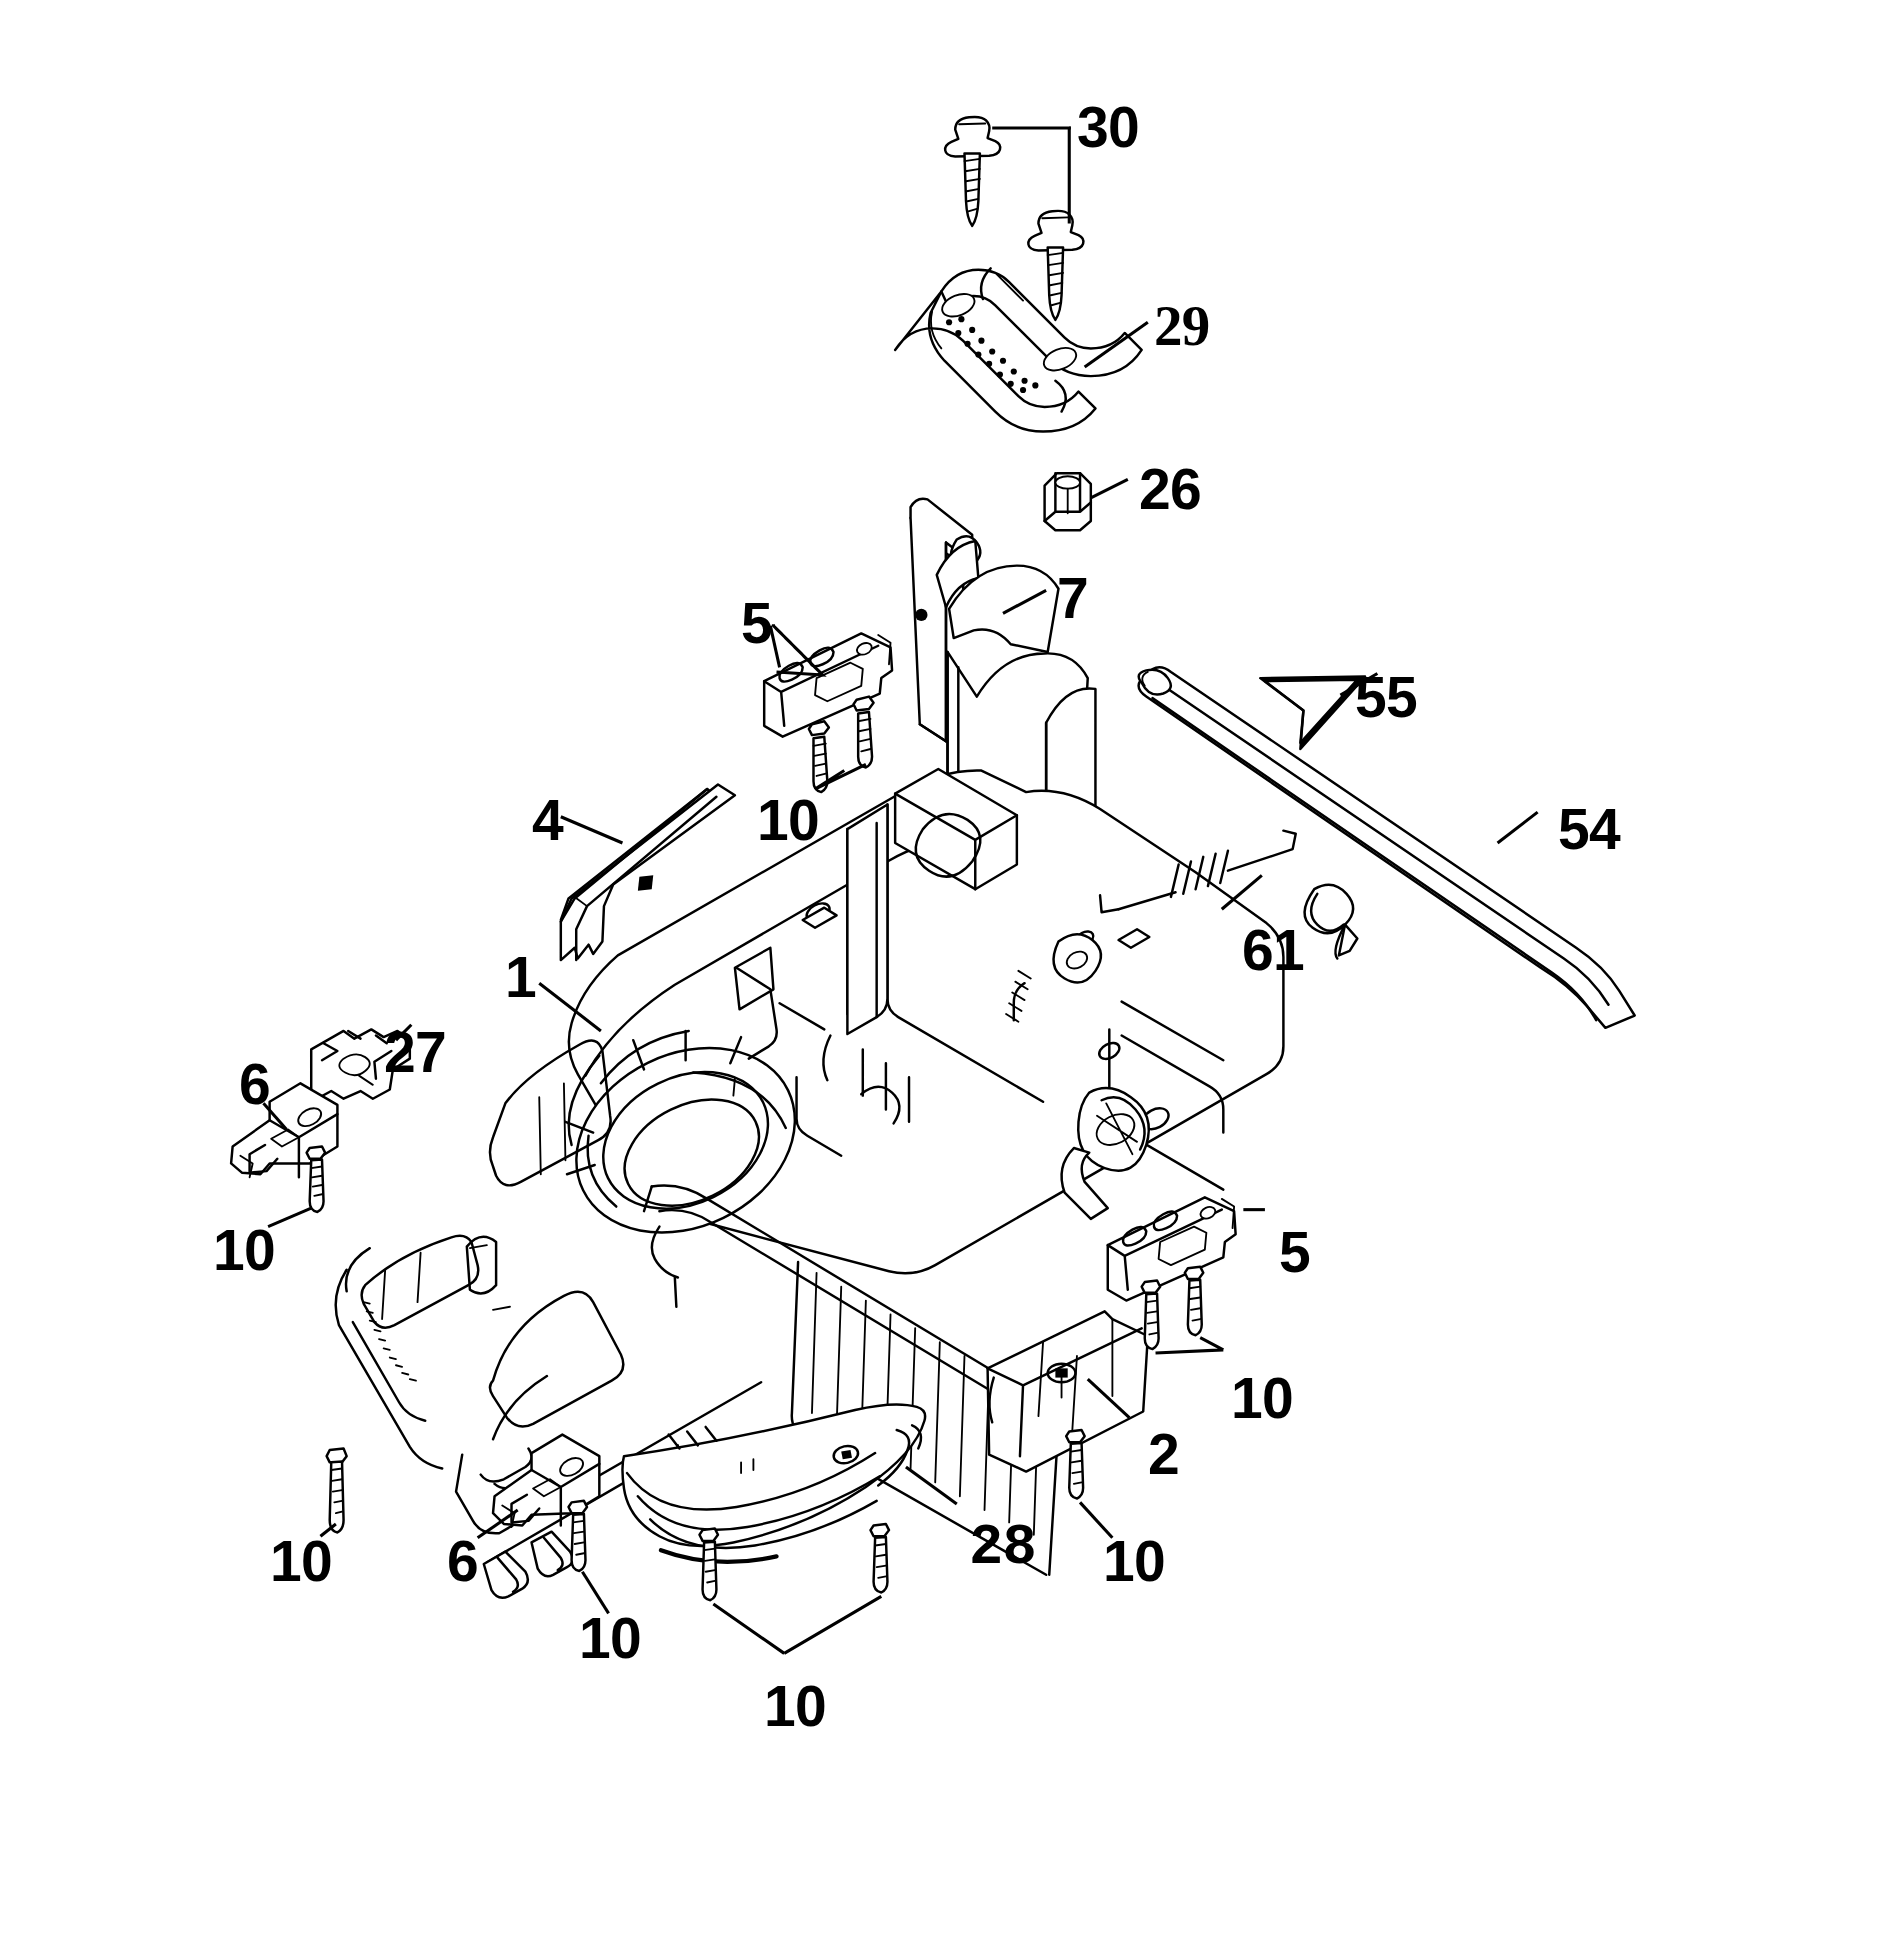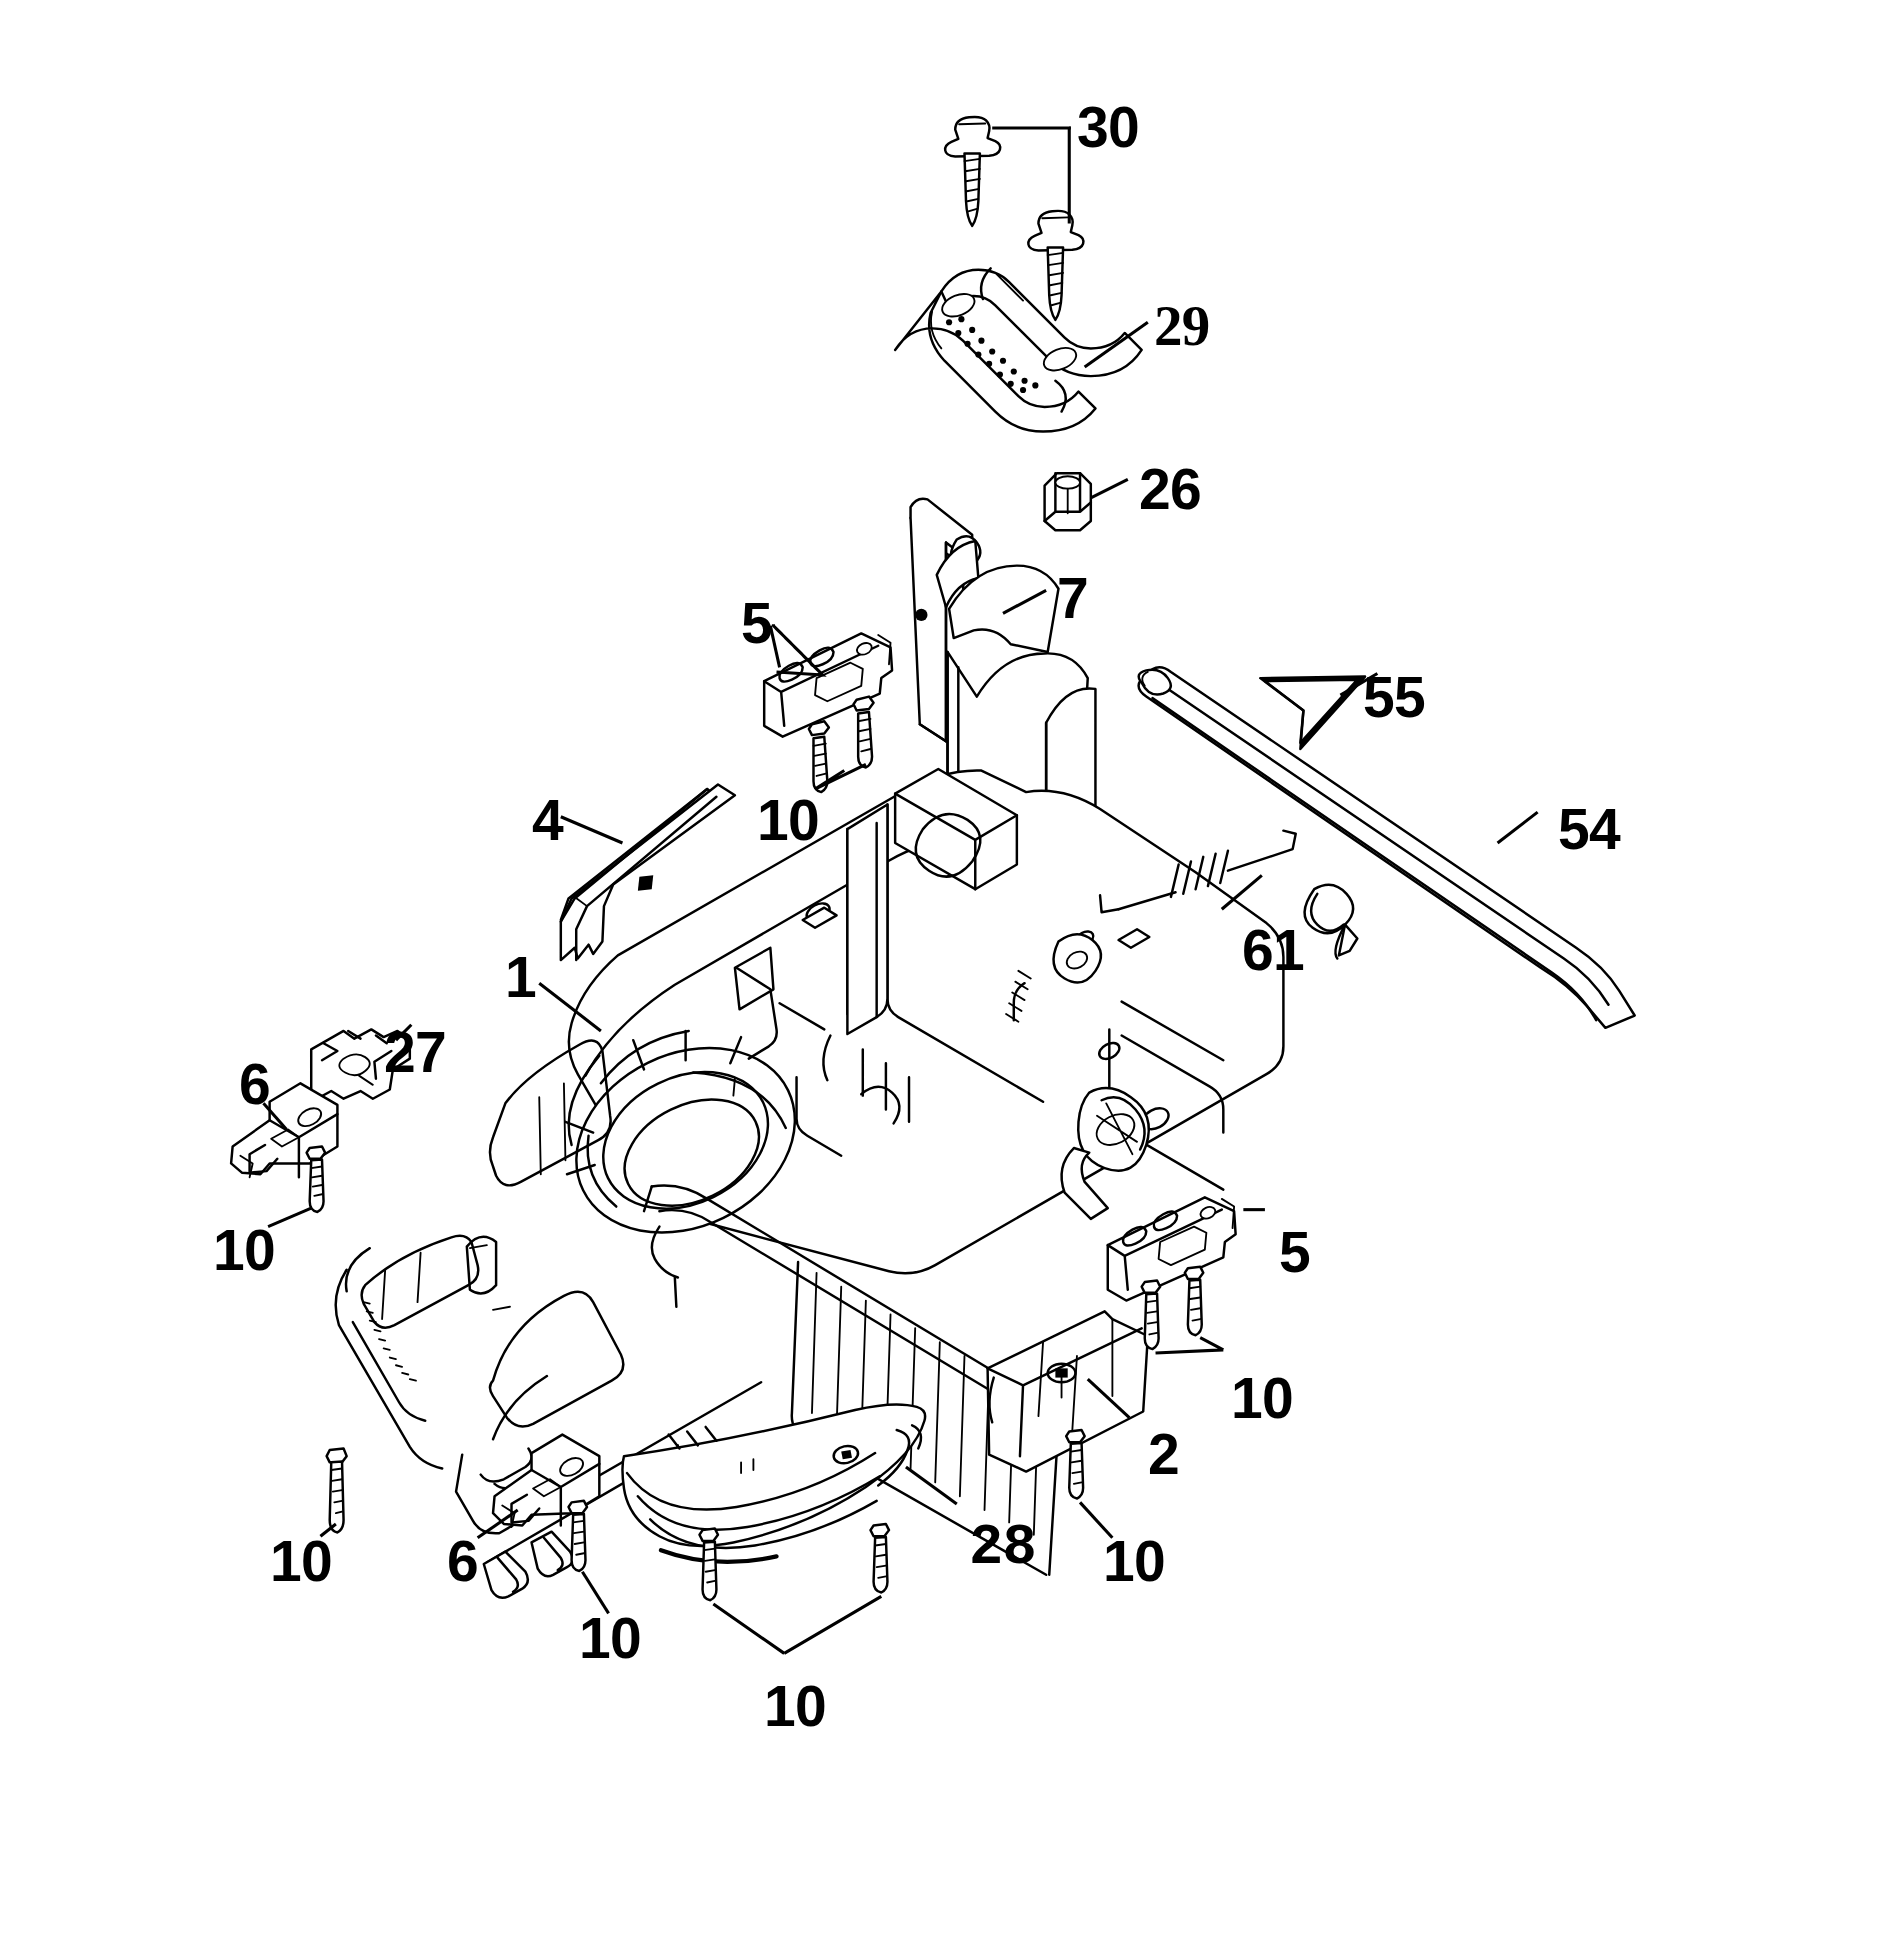--- a/index.html
+++ b/index.html
@@ -434,21 +434,21 @@
     </g>
     <path class="ln-lead" d="M1740 902 L1788 874"></path>
 
   </svg>
 
   <div class="callout" style="left:1077px; top:99px;">30</div>
   <div class="callout" style="left:1154px; top:297px;font-family:Liberation Serif, serif;">29</div>
   <div class="callout" style="left:1139px; top:461px;">26</div>
   <div class="callout" style="left:1057px; top:570px;">7</div>
   <div class="callout" style="left:741px;  top:595px;">5</div>
-  <div class="callout" style="left:1355px; top:669px;margin-left:8px;">55</div>
+  <div class="callout" style="left:1355px; top:669px;">55</div>
   <div class="callout" style="left:1558px; top:801px;">54</div>
   <div class="callout" style="left:1242px; top:922px;">61</div>
   <div class="callout" style="left:757px;  top:792px;">10</div>
   <div class="callout" style="left:532px;  top:792px;">4</div>
   <div class="callout" style="left:505px;  top:949px;">1</div>
   <div class="callout" style="left:384px;  top:1024px;">27</div>
   <div class="callout" style="left:239px;  top:1056px;">6</div>
   <div class="callout" style="left:213px;  top:1222px;">10</div>
   <div class="callout" style="left:1279px; top:1224px;">5</div>
   <div class="callout" style="left:1231px; top:1370px;">10</div>

